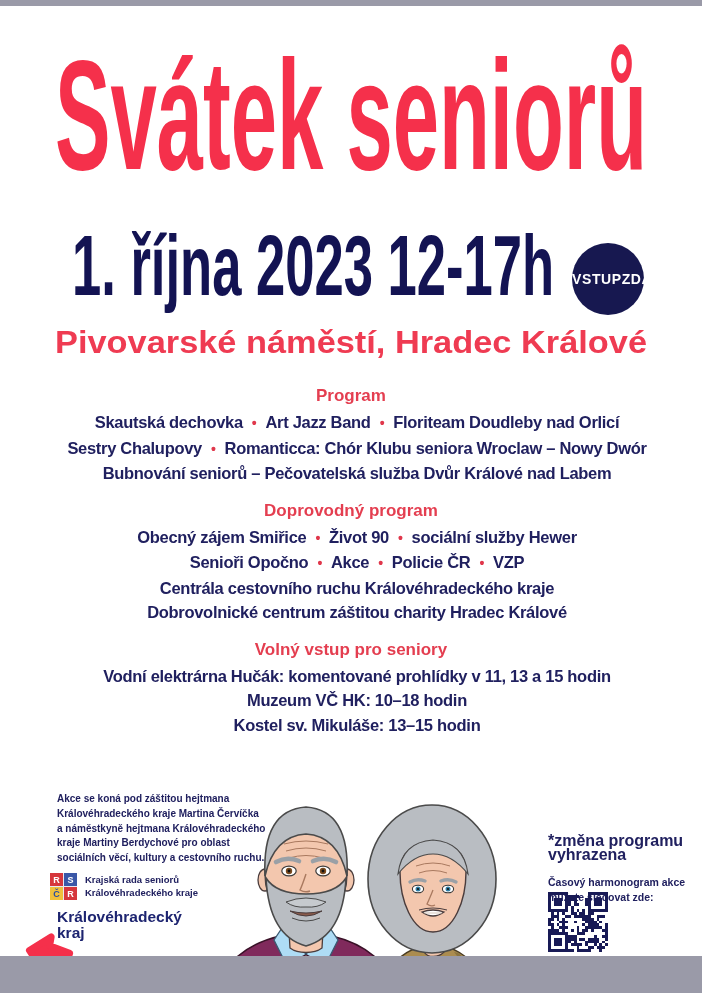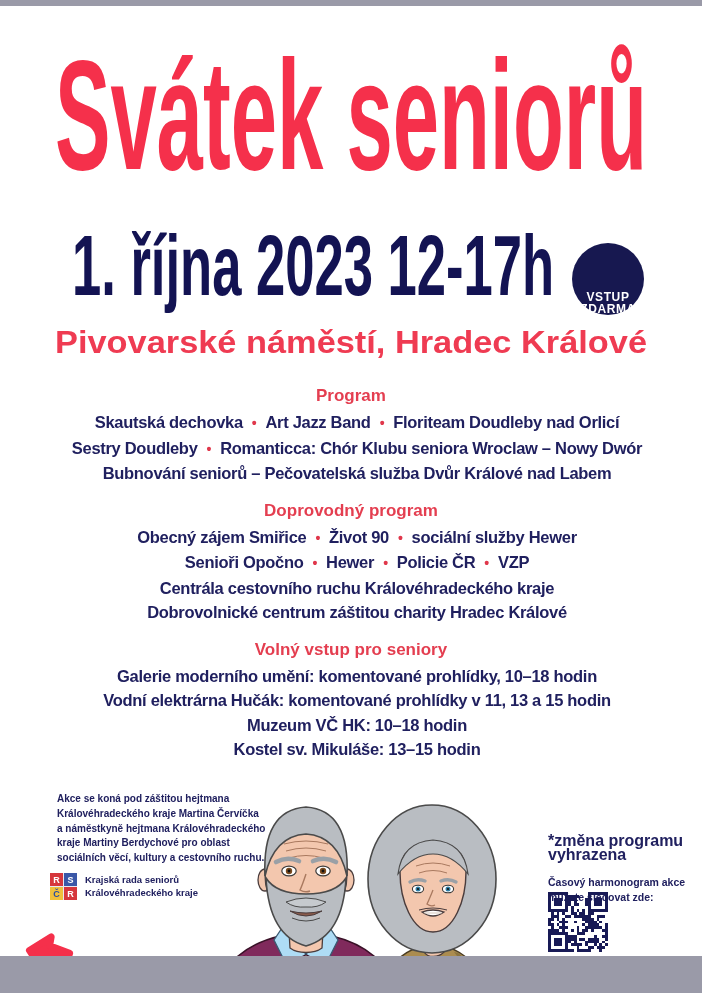--- a/index.html
+++ b/index.html
@@ -7,22 +7,22 @@
   .poster{position:relative;width:702px;height:950px;margin:6px auto;background:#ffffff;overflow:hidden;}
 
   
   .title-svg{position:absolute;left:26px;top:30px;}
   .title-svg text{font-family:"Liberation Sans",sans-serif;font-weight:bold;fill:#f5304b;}
 
   
   .date-svg{position:absolute;left:70px;top:212px;}
   .date-svg text{font-family:"Liberation Sans",sans-serif;font-weight:bold;fill:#131353;}
   .badge{position:absolute;left:572px;top:237px;width:72px;height:72px;border-radius:50%;
-         background:#171850;color:#fff;display:flex;flex-direction:column;align-items:center;
-         justify-content:flex-end;font-size:12px;font-weight:bold;letter-spacing:.6px;line-height:12px;}
+         background:#171850;color:#fff;display:flex;flex-direction:row;align-items:center;
+         justify-content:flex-start;font-size:14px;font-weight:bold;letter-spacing:.6px;line-height:12px;}
 
   
   .loc-svg{position:absolute;left:26px;top:313px;}
   .loc-svg text{font-family:"Liberation Sans",sans-serif;font-weight:bold;fill:#ef3b52;}
 
   
   .sections{position:absolute;left:0;top:380px;width:702px;text-align:center;color:#20205f;}
   .section{margin-bottom:15px;}
   .section-heading{font-size:17px;font-weight:bold;color:#e43e50;line-height:20px;margin-bottom:4px;}
   .pline{font-size:16.5px;font-weight:bold;line-height:24.5px;letter-spacing:-0.3px;white-space:nowrap;padding-left:12px;}
@@ -72,37 +72,36 @@
 
   <svg class="loc-svg" width="650" height="46">
     <text x="325" y="34" text-anchor="middle" font-size="31" textLength="592" lengthAdjust="spacingAndGlyphs">Pivovarské náměstí, Hradec Králové</text>
   </svg>
 
   <div class="sections">
     <div class="section">
       <div class="section-heading">Program</div>
       <div>
           <div class="pline"><span>Skautská dechovka</span><span class="bullet">•</span><span>Art Jazz Band</span><span class="bullet">•</span><span>Floriteam Doudleby nad Orlicí</span></div>
-          <div class="pline"><span>Sestry Doudleby</span><span class="bullet">•</span><span>Romanticca: Chór Klubu seniora Wroclaw – Nowy Dwór</span></div>
+          <div class="pline"><span>Sestry Chalupovy</span><span class="bullet">•</span><span>Romanticca: Chór Klubu seniora Wroclaw – Nowy Dwór</span></div>
           <div class="pline"><span>Bubnování seniorů – Pečovatelská služba Dvůr Králové nad Labem</span></div>
         </div>
     </div>
     <div class="section">
       <div class="section-heading">Doprovodný program</div>
       <div>
           <div class="pline"><span>Obecný zájem Smiřice</span><span class="bullet">•</span><span>Život 90</span><span class="bullet">•</span><span>sociální služby Hewer</span></div>
-          <div class="pline"><span>Senioři Opočno</span><span class="bullet">•</span><span>Hewer</span><span class="bullet">•</span><span>Policie ČR</span><span class="bullet">•</span><span>VZP</span></div>
+          <div class="pline"><span>Senioři Opočno</span><span class="bullet">•</span><span>Akce</span><span class="bullet">•</span><span>Policie ČR</span><span class="bullet">•</span><span>VZP</span></div>
           <div class="pline"><span>Centrála cestovního ruchu Královéhradeckého kraje</span></div>
           <div class="pline"><span>Dobrovolnické centrum záštitou charity Hradec Králové</span></div>
         </div>
     </div>
     <div class="section">
       <div class="section-heading">Volný vstup pro seniory</div>
       <div>
-          <div class="pline"><span>Galerie moderního umění: komentované prohlídky, 10–18 hodin</span></div>
           <div class="pline"><span>Vodní elektrárna Hučák: komentované prohlídky v 11, 13 a 15 hodin</span></div>
           <div class="pline"><span>Muzeum VČ HK: 10–18 hodin</span></div>
           <div class="pline"><span>Kostel sv. Mikuláše: 13–15 hodin</span></div>
         </div>
     </div>
   </div>
 
   <div class="patronage">Akce se koná pod záštitou hejtmana
 Královéhradeckého kraje Martina Červíčka
 a náměstkyně hejtmana Královéhradeckého
@@ -113,20 +112,22 @@
     <div class="rscr-grid">
       <div class="rscr-cell c-r1">R</div>
       <div class="rscr-cell c-s">S</div>
       <div class="rscr-cell c-c">Č</div>
       <div class="rscr-cell c-r2">R</div>
     </div>
     <div class="rscr-label">Krajská rada seniorů
 Královéhradeckého kraje</div>
   </div>
 
+  <div class="region-logo">Královéhradecký
+kraj</div>
   <svg class="region-arrow" width="52" height="54" viewBox="0 0 52 54">
     <g transform="rotate(10 26 27)">
       <path d="M5,26 L24,9 L24,18 L45,22 L42,40 L22,35 L22,44 Z" fill="#f5304b" stroke="#f5304b" stroke-width="7" stroke-linejoin="round"></path>
     </g>
   </svg>
 
   <div class="right-col">
     <div class="footnote">*změna programu vyhrazena</div>
     <div class="qr-caption">Časový harmonogram akce
 můžete sledovat zde:</div>

